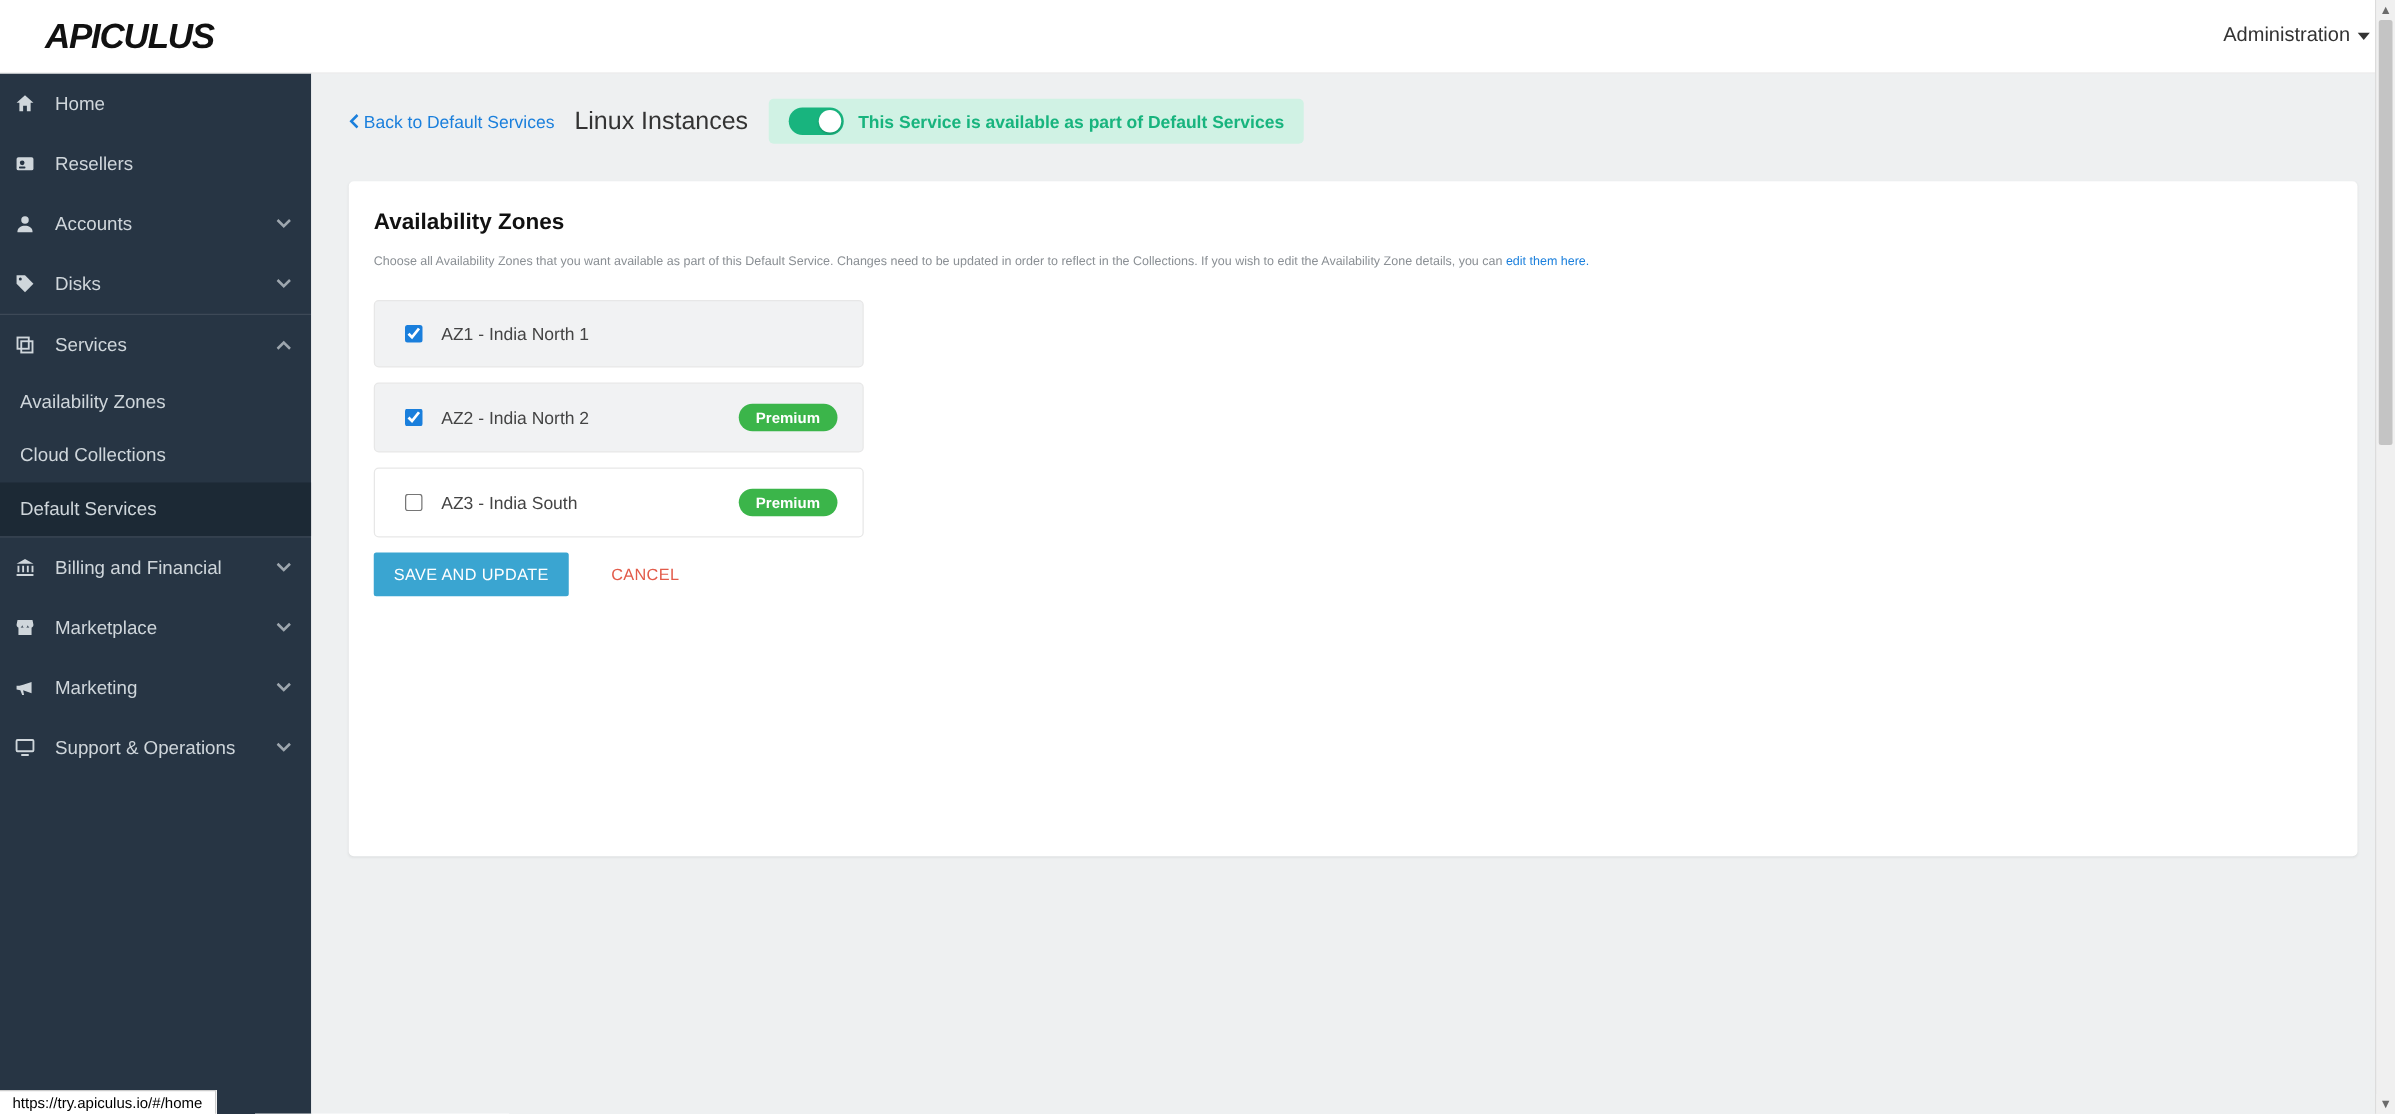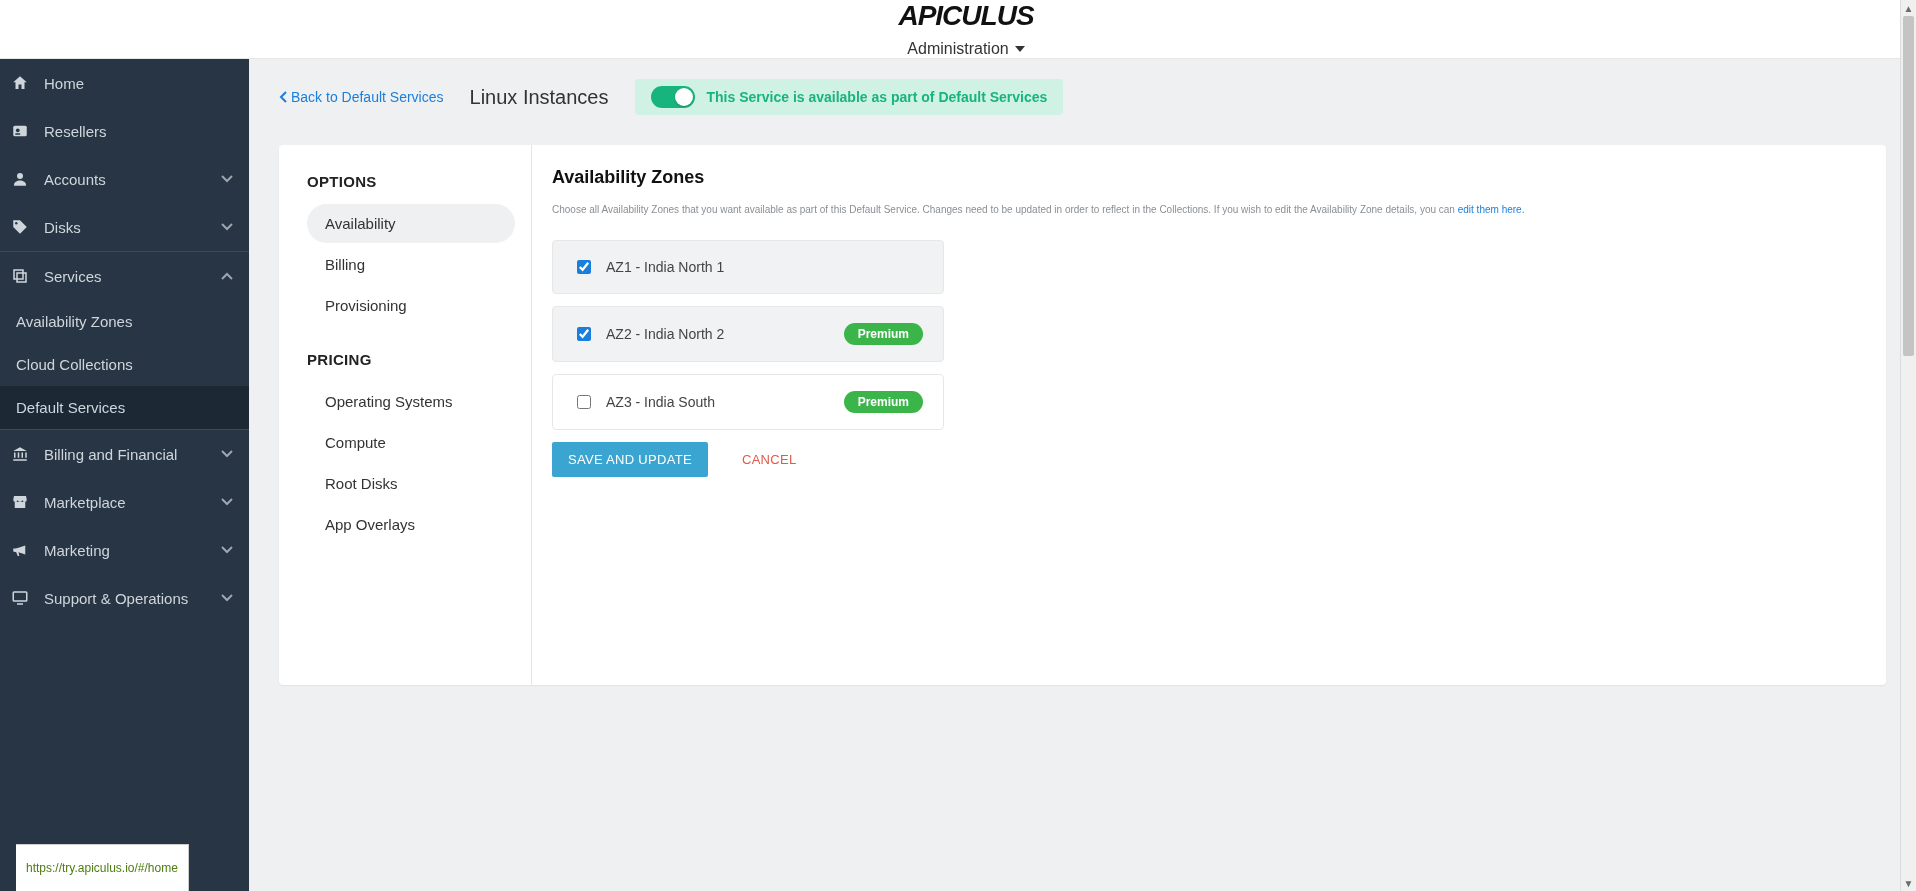--- a/index.html
+++ b/index.html
@@ -2,21 +2,21 @@
 <html><head>
 <meta charset="utf-8">
 <style>
   * { box-sizing: border-box; }
   html, body { margin:0; padding:0; height:100%; width:100%; }
   body { font-family: "Segoe UI", Arial, sans-serif; font-size:14px; color:#333; background:#fff; }
 
   
   .topbar {
     height:59px; display:flex; align-items:center; justify-content:space-between;
-    padding:0 20px 0 36px; border-bottom:1px solid #e6e6e6; background:#fff;flex-direction:column;
+    padding:0 20px 0 36px; border-bottom:1px solid #e6e6e6; background:#fff;
   }
   .logo { font-weight:900; font-style:italic; font-size:28px; letter-spacing:-1px; color:#111; }
   .admin-dd { font-size:16px; color:#333; cursor:pointer; display:flex; align-items:center; gap:6px; }
 
   
   .wrap { display:flex; min-height:calc(100% - 59px); }
 
   
   .sidebar { width:249px; background:#273544; color:#cfd6db; flex:0 0 249px; display:flex; flex-direction:column; }
   .sidebar .item {
@@ -25,21 +25,21 @@
   }
   .sidebar .item .chev { margin-left:auto; opacity:0.7; }
   .sidebar .sub { padding:13px 10px 13px 16px; font-size:15px; cursor:pointer; }
   .sidebar .sub.active { background:#1c2935; }
   .sidebar .ico { width:20px; height:20px; display:inline-flex; align-items:center; justify-content:center; fill:#cfd6db; color:#cfd6db; flex:0 0 20px; }
   .sidebar hr.sep { border:none; border-top:1px solid rgba(255,255,255,0.10); margin:0; }
 
   
   .main { flex:1; background:#eef0f1; position:relative; overflow:auto; }
 
-  .page-head { padding:20px 30px 0 30px; display:flex; align-items:center; gap:26px; flex-wrap:wrap; }
+  .page-head { padding:20px 30px 0 30px; display:flex; align-items:center; gap:16px; flex-wrap:wrap; }
   .back-link { color:#1a7fdc; font-size:14px; display:inline-flex; align-items:center; gap:4px; cursor:pointer; }
   .page-title { font-size:20px; font-weight:500; color:#333; }
   .avail-pill { display:inline-flex; align-items:center; gap:12px; background:#d0f2e4; border-radius:4px; padding:7px 16px; }
   .avail-pill .txt { color:#18b47e; font-size:14px; font-weight:600; }
 
   
   .toggle { width:44px; height:22px; background:#18b47e; border-radius:20px; position:relative; cursor:pointer; }
   .toggle .knob { width:18px; height:18px; background:#fff; border-radius:50%; position:absolute; right:2px; top:2px; box-shadow:0 1px 2px rgba(0,0,0,0.2);}
 
   
@@ -62,21 +62,21 @@
   .az-row.sel { background:#f1f2f3;align-items:center; }
   .az-row .cb { width:14px; height:14px; accent-color:#1a7fdc; }
   .az-row .label { font-size:14px; color:#444; }
   .badge { margin-left:auto; background:#3bb54a; color:#fff; font-size:12px; font-weight:700; padding:4px 14px; border-radius:14px; }
 
   .btn-row { display:flex; gap:28px; margin-top:10px; align-items:center; }
   .btn-primary { background:#3aa5d1; color:#fff; border:none; padding:10px 16px; font-size:13px; letter-spacing:0.3px; cursor:pointer; border-radius:2px; }
   .btn-cancel { color:#e25b4a; background:none; border:none; font-size:13px; cursor:pointer; letter-spacing:0.3px; }
 
   
-  .statusbar { position:fixed; left:16px; bottom:0; background:#fff; border:1px solid #ccc; border-left:none; border-bottom:none; padding:16px 10px; font-size:12px; color:#4d7c0f; }
+  .statusbar { position:fixed; left:0; bottom:0; background:#fff; border:1px solid #ccc; border-left:none; border-bottom:none; padding:2px 10px; font-size:12px; color:#000000; }
 
   
   .scrollbar { position:fixed; right:0; top:0; bottom:0; width:16px; background:#f0f0f0; border-left:1px solid #dcdcdc; }
   .scrollbar .arrow { height:16px; display:flex; align-items:center; justify-content:center; color:#6b6b6b; font-size:10px; background:#f0f0f0; cursor:pointer; }
   .scrollbar .thumb { position:absolute; left:2px; right:2px; top:16px; height:340px; background:#c4c4c4; border-radius:2px; }
 
   
   svg { display:block; }
 </style>
 </head>
@@ -240,35 +240,20 @@
       <span class="page-title">Linux Instances</span>
       <span class="avail-pill">
         <span class="toggle">
             <span class="knob"></span>
           </span>
         <span class="txt">This Service is available as part of Default Services</span>
       </span>
     </div>
 
     <div class="card">
-      <div class="card-side">
-        <div class="cat">
-          <h3>OPTIONS</h3>
-          <div class="side-item active">Availability</div>
-          <div class="side-item">Billing</div>
-          <div class="side-item">Provisioning</div>
-        </div>
-        <div class="cat">
-          <h3>PRICING</h3>
-          <div class="side-item">Operating Systems</div>
-          <div class="side-item">Compute</div>
-          <div class="side-item">Root Disks</div>
-          <div class="side-item">App Overlays</div>
-        </div>
-      </div>
 
       <div class="card-main">
         <h2>Availability Zones</h2>
         <div class="desc">
           <span>Choose all Availability Zones that you want available as part of this Default Service. Changes need to be updated in order to reflect in the Collections. If you wish to edit the Availability Zone details, you can </span>
           <a href="#">edit them here.</a>
         </div>
 
         <div class="az-row sel">
           <input type="checkbox" class="cb" checked="" style="">

